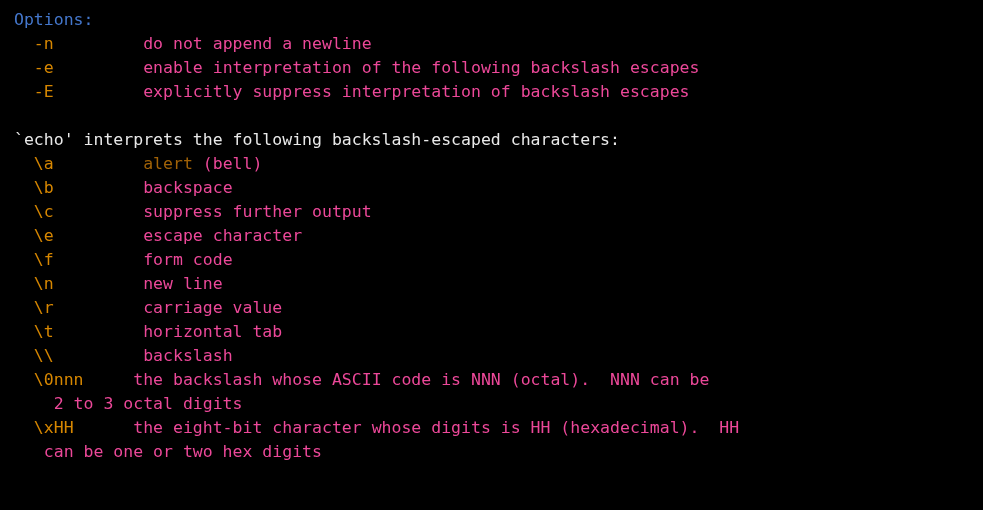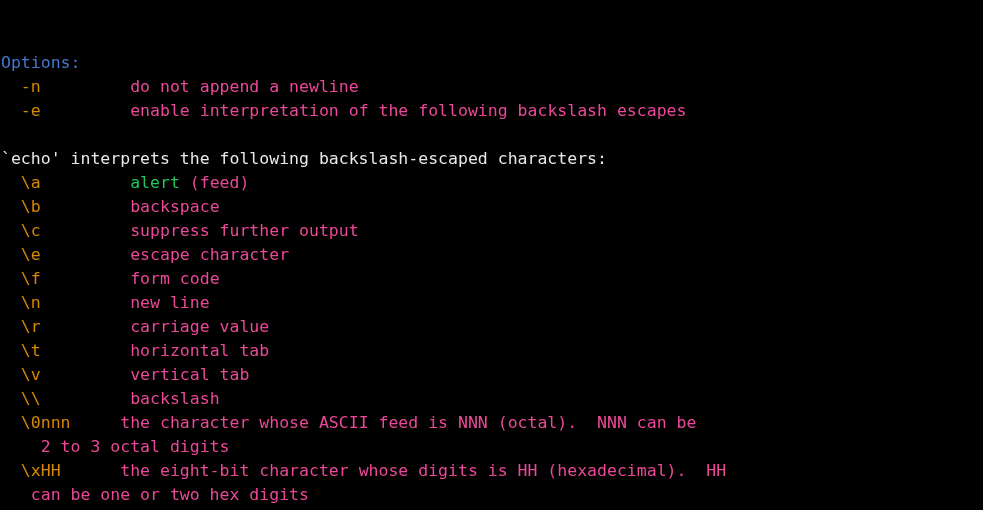--- a/index.html
+++ b/index.html
@@ -15,80 +15,79 @@
     background: #000000;
     overflow: hidden;
     font-family: "DejaVu Sans Mono", "Liberation Mono", monospace;
     font-size: 16.5px;
     line-height: 24px;
     letter-spacing: 0px;
     -webkit-font-smoothing: antialiased;
   }
   #screen {
     position: absolute;
-    left: 0px;
+    left: 13px;
     top: 8px;
     width: 901px;
-    margin-top: 43px;
   }
   .row {
     height: 24px;
     white-space: pre;
     display: block;
     padding-left: 1px;
   }
   .blank {
     height: 24px;
     display: block;
   }
   
   .c-blue   { color: #4477cc; }
   .c-orange { color: #d78700; }
   .c-desc   { color: #ec4899; }
   .c-white  { color: #e9e9e9; text-align: right; }
-  .c-bright { color: #22c55e; }
+  .c-bright { color: #a16207; }
 </style>
 </head>
 <body>
 
 <div id="terminal">
   <div id="screen">
 
     <span class="row"><span class="c-blue">Options:</span></span>
 
     <span class="row"><span class="c-orange">  -n</span><span class="c-desc">         </span><span class="c-desc">do not append a newline</span></span>
 
     <span class="row"><span class="c-orange">  -e</span><span class="c-desc">         </span><span class="c-desc">enable interpretation of the following backslash escapes</span></span>
 
+    <span class="row"><span class="c-orange">  -E</span><span class="c-desc">         </span><span class="c-desc">explicitly suppress interpretation of backslash escapes</span></span>
 
     <span class="blank"></span>
 
     <span class="row"><span class="c-white">`echo' interprets the following backslash-escaped characters:</span></span>
 
-    <span class="row"><span class="c-orange">  \a</span><span class="c-desc">         </span><span class="c-bright">alert</span><span class="c-desc"> (feed)</span></span>
+    <span class="row"><span class="c-orange">  \a</span><span class="c-desc">         </span><span class="c-bright">alert</span><span class="c-desc"> (bell)</span></span>
 
     <span class="row"><span class="c-orange">  \b</span><span class="c-desc">         </span><span class="c-bright"></span><span class="c-desc">backspace</span></span>
 
     <span class="row"><span class="c-orange">  \c</span><span class="c-desc">         </span><span class="c-bright"></span><span class="c-desc">suppress further output</span></span>
 
     <span class="row"><span class="c-orange">  \e</span><span class="c-desc">         </span><span class="c-bright"></span><span class="c-desc">escape character</span></span>
 
     <span class="row"><span class="c-orange">  \f</span><span class="c-desc">         </span><span class="c-bright"></span><span class="c-desc">form code</span></span>
 
     <span class="row"><span class="c-orange">  \n</span><span class="c-desc">         </span><span class="c-bright"></span><span class="c-desc">new line</span></span>
 
     <span class="row"><span class="c-orange">  \r</span><span class="c-desc">         </span><span class="c-bright"></span><span class="c-desc">carriage value</span></span>
 
     <span class="row"><span class="c-orange">  \t</span><span class="c-desc">         </span><span class="c-bright"></span><span class="c-desc">horizontal tab</span></span>
 
-    <span class="row"><span class="c-orange">  \v</span><span class="c-desc">         </span><span class="c-bright"></span><span class="c-desc">vertical tab</span></span>
 
     <span class="row"><span class="c-orange">  \\</span><span class="c-desc">         </span><span class="c-bright"></span><span class="c-desc">backslash</span></span>
 
-    <span class="row"><span class="c-orange">  \0nnn</span><span class="c-desc">     </span><span class="c-bright"></span><span class="c-desc">the character whose ASCII feed is NNN (octal).  NNN can be</span></span>
+    <span class="row"><span class="c-orange">  \0nnn</span><span class="c-desc">     </span><span class="c-bright"></span><span class="c-desc">the backslash whose ASCII code is NNN (octal).  NNN can be</span></span>
 
     <span class="row"><span class="c-orange"></span><span class="c-desc"></span><span class="c-bright"></span><span class="c-desc">    2 to 3 octal digits</span></span>
 
     <span class="row"><span class="c-orange">  \xHH</span><span class="c-desc">      </span><span class="c-bright"></span><span class="c-desc">the eight-bit character whose digits is HH (hexadecimal).  HH</span></span>
 
     <span class="row"><span class="c-orange"></span><span class="c-desc"></span><span class="c-bright"></span><span class="c-desc">   can be one or two hex digits</span></span>
 
   </div>
 </div>
 

